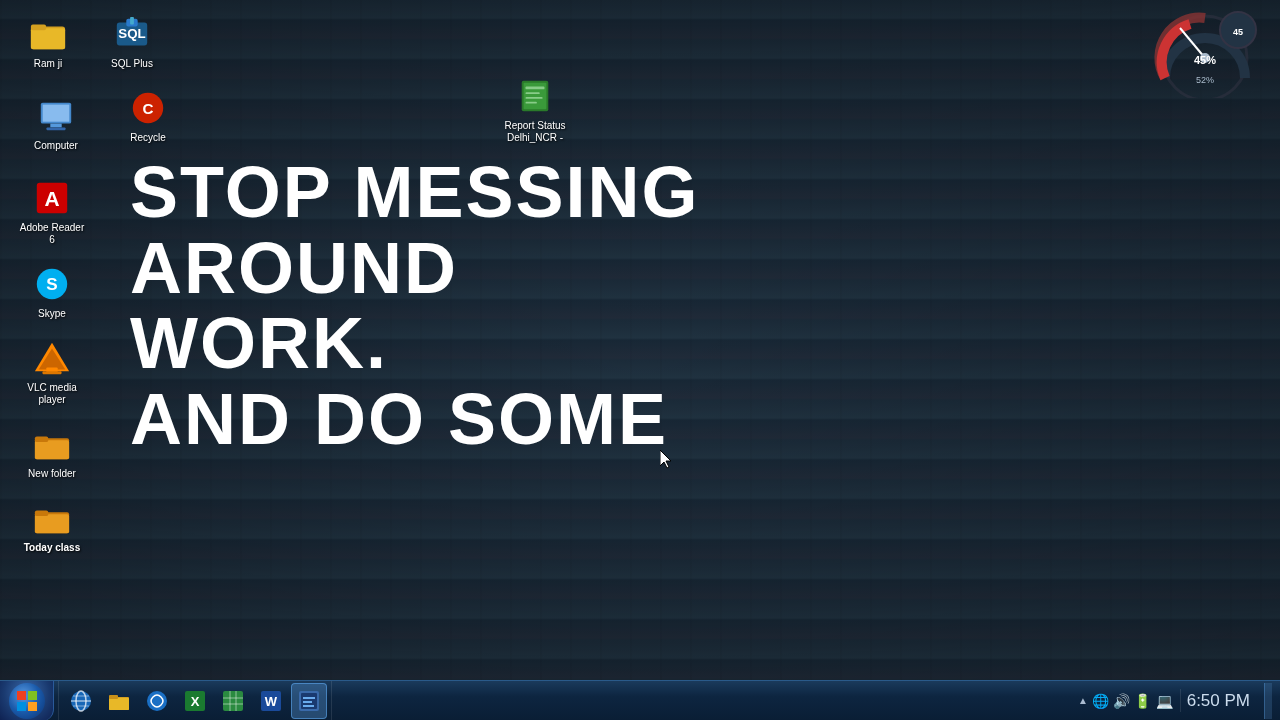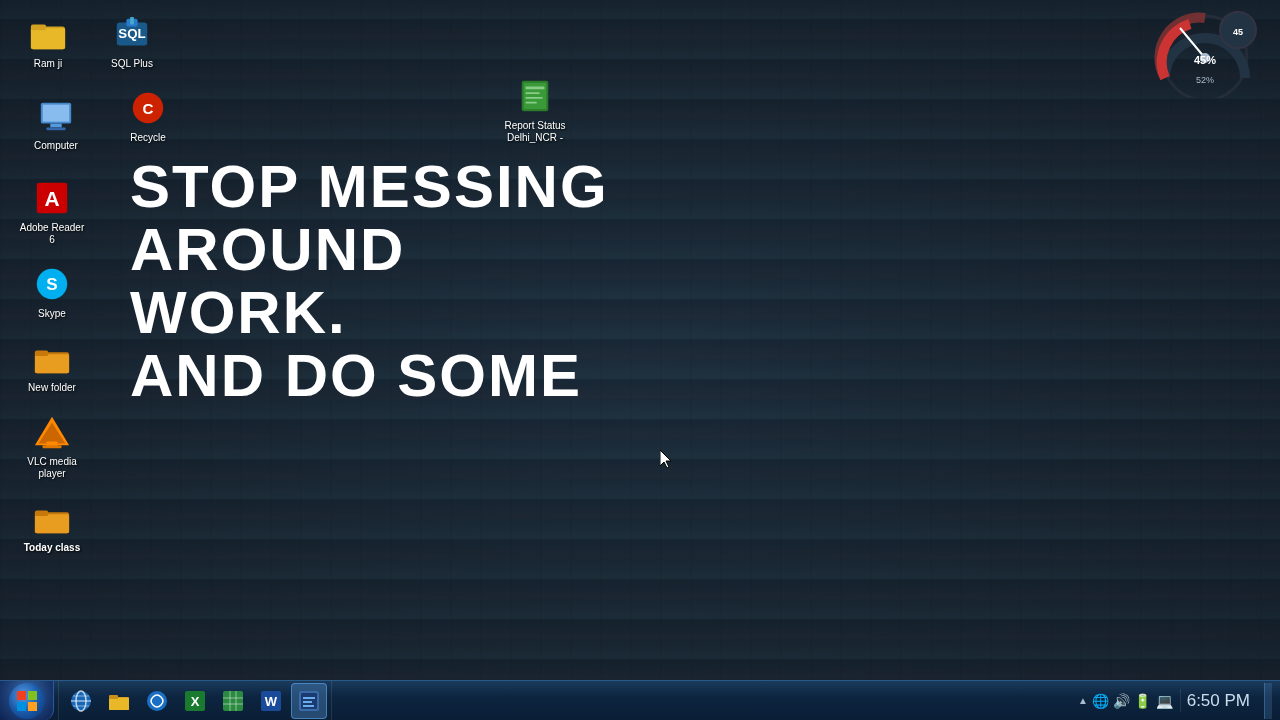--- a/index.html
+++ b/index.html
@@ -94,21 +94,21 @@
       word-wrap: break-word;
     }
 
     
     .motivational-text {
       position: absolute;
       top: 155px;
       left: 130px;
       z-index: 2;
       color: white;
-      font-size: 60px;
+      font-size: 72px;
       font-weight: 900;
       font-family: Arial Black, Arial, sans-serif;
       line-height: 1.05;
       text-transform: uppercase;
       letter-spacing: 2px;
       user-select: none;
     }
 
     
     .desktop-icon-report {
@@ -336,38 +336,38 @@
           <circle cx="20" cy="20" r="16" fill="#00aff0"></circle>
           <text x="20" y="26" text-anchor="middle" font-size="18" fill="white" font-weight="bold">S</text>
         </svg>
       </div>
       <span class="icon-label">Skype</span>
     </div>
 
     <div class="desktop-icon" style="margin-top:10px; margin-left:4px;">
       <div class="icon-img">
         <svg class="svg-icon" viewBox="0 0 40 40">
-          <rect x="2" y="14" width="36" height="22" rx="2" fill="#c8780a"></rect>
-          <rect x="2" y="16" width="36" height="20" rx="2" fill="#e89c20"></rect>
-          <rect x="2" y="12" width="14" height="6" rx="2" fill="#c8780a"></rect>
-        </svg>
-      </div>
-      <span class="icon-label">New folder</span>
-    </div>
-
-    <div class="desktop-icon" style="margin-top:10px; margin-left:4px;">
-      <div class="icon-img">
-        <svg class="svg-icon" viewBox="0 0 40 40">
           <polygon points="20,4 38,34 2,34" fill="#ff8800"></polygon>
           <polygon points="20,10 34,32 6,32" fill="#cc6600"></polygon>
           <rect x="14" y="30" width="12" height="6" rx="1" fill="#ff8800"></rect>
           <rect x="10" y="34" width="20" height="3" rx="1" fill="#dd7700"></rect>
         </svg>
       </div>
       <span class="icon-label">VLC media player</span>
+    </div>
+
+    <div class="desktop-icon" style="margin-top:10px; margin-left:4px;">
+      <div class="icon-img">
+        <svg class="svg-icon" viewBox="0 0 40 40">
+          <rect x="2" y="14" width="36" height="22" rx="2" fill="#c8780a"></rect>
+          <rect x="2" y="16" width="36" height="20" rx="2" fill="#e89c20"></rect>
+          <rect x="2" y="12" width="14" height="6" rx="2" fill="#c8780a"></rect>
+        </svg>
+      </div>
+      <span class="icon-label">New folder</span>
     </div>
 
     <div class="desktop-icon" style="margin-top:10px; margin-left:4px;font-weight:bold;">
       <div class="icon-img">
         <svg class="svg-icon" viewBox="0 0 40 40">
           <rect x="2" y="14" width="36" height="22" rx="2" fill="#c8780a"></rect>
           <rect x="2" y="16" width="36" height="20" rx="2" fill="#e89c20"></rect>
           <rect x="2" y="12" width="14" height="6" rx="2" fill="#c8780a"></rect>
         </svg>
       </div>

